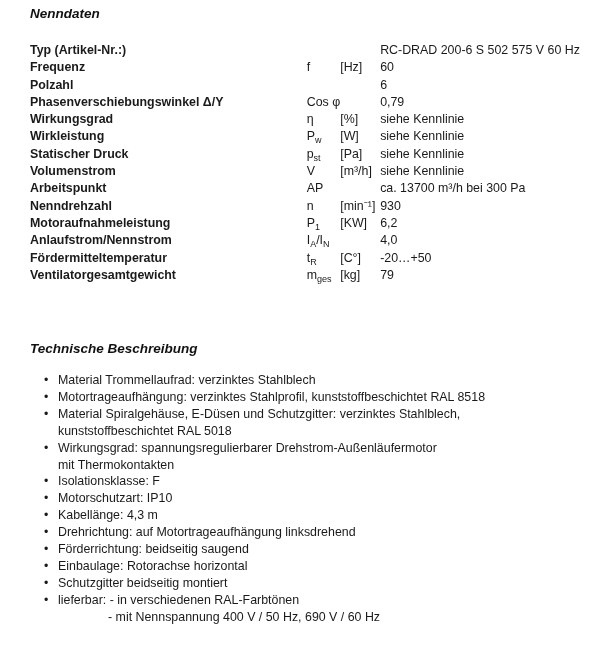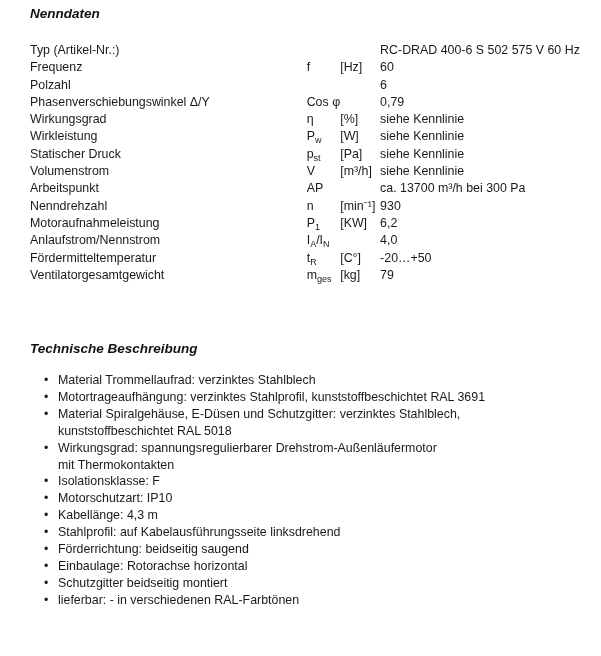--- a/index.html
+++ b/index.html
@@ -46,21 +46,21 @@
     border-collapse: collapse;
     font-size: 12.4px;
     width: 560px;
   }
   table.spec td {
     padding: 0;
     vertical-align: baseline;
     line-height: 17.3px;
     white-space: nowrap;
   }
-  td.c-label { width: 278px; }
+  td.c-label { width: 278px; font-weight: bold; }
   td.c-sym   { width: 32px; }
   td.c-unit  { width: 40px; }
   td.c-val   { width: 210px; }
 
   .sym { font-size: 12.4px; }
   .sub {
     font-size: 9px;
     vertical-align: sub;
     line-height: 0;
   }
@@ -97,21 +97,21 @@
 <div class="page">
 
   <div class="section-title" id="title-nenndaten">Nenndaten</div>
 
   <table class="spec">
     <tbody id="spec-body">
         <tr>
           <td class="c-label">Typ (Artikel-Nr.:)</td>
           <td class="c-sym"></td>
           <td class="c-unit"></td>
-          <td class="c-val">RC-DRAD 400-6 S 502 575 V 60 Hz</td>
+          <td class="c-val">RC-DRAD 200-6 S 502 575 V 60 Hz</td>
         </tr>
         <tr>
           <td class="c-label">Frequenz</td>
           <td class="c-sym"><span class="sym">f</span></td>
           <td class="c-unit">[Hz]</td>
           <td class="c-val">60</td>
         </tr>
         <tr>
           <td class="c-label">Polzahl</td>
           <td class="c-sym"></td>
@@ -192,21 +192,21 @@
   <div class="bullets" id="bullet-list">
       <div>
         <div class="bullet-row">
           <span class="bullet-dot">•</span>
           <span class="bullet-text">Material Trommellaufrad: verzinktes Stahlblech</span>
         </div>
       </div>
       <div>
         <div class="bullet-row">
           <span class="bullet-dot">•</span>
-          <span class="bullet-text">Motortrageaufhängung: verzinktes Stahlprofil, kunststoffbeschichtet RAL 3691</span>
+          <span class="bullet-text">Motortrageaufhängung: verzinktes Stahlprofil, kunststoffbeschichtet RAL 8518</span>
         </div>
       </div>
       <div>
         <div class="bullet-row">
           <span class="bullet-dot">•</span>
           <span class="bullet-text">Material Spiralgehäuse, E-Düsen und Schutzgitter: verzinktes Stahlblech,</span>
         </div>
         <div class="bullet-cont">kunststoffbeschichtet RAL 5018</div>
       </div>
       <div>
@@ -230,21 +230,21 @@
       </div>
       <div>
         <div class="bullet-row">
           <span class="bullet-dot">•</span>
           <span class="bullet-text">Kabellänge: 4,3 m</span>
         </div>
       </div>
       <div>
         <div class="bullet-row">
           <span class="bullet-dot">•</span>
-          <span class="bullet-text">Stahlprofil: auf Kabelausführungsseite linksdrehend</span>
+          <span class="bullet-text">Drehrichtung: auf Motortrageaufhängung linksdrehend</span>
         </div>
       </div>
       <div>
         <div class="bullet-row">
           <span class="bullet-dot">•</span>
           <span class="bullet-text">Förderrichtung: beidseitig saugend</span>
         </div>
       </div>
       <div>
         <div class="bullet-row">
@@ -256,16 +256,17 @@
         <div class="bullet-row">
           <span class="bullet-dot">•</span>
           <span class="bullet-text">Schutzgitter beidseitig montiert</span>
         </div>
       </div>
       <div>
         <div class="bullet-row">
           <span class="bullet-dot">•</span>
           <span class="bullet-text">lieferbar: - in verschiedenen RAL-Farbtönen</span>
         </div>
+        <div class="indent-1">- mit Nennspannung 400 V / 50 Hz, 690 V / 60 Hz</div>
       </div>
     </div>
 
 </div>
 
 </body></html>

